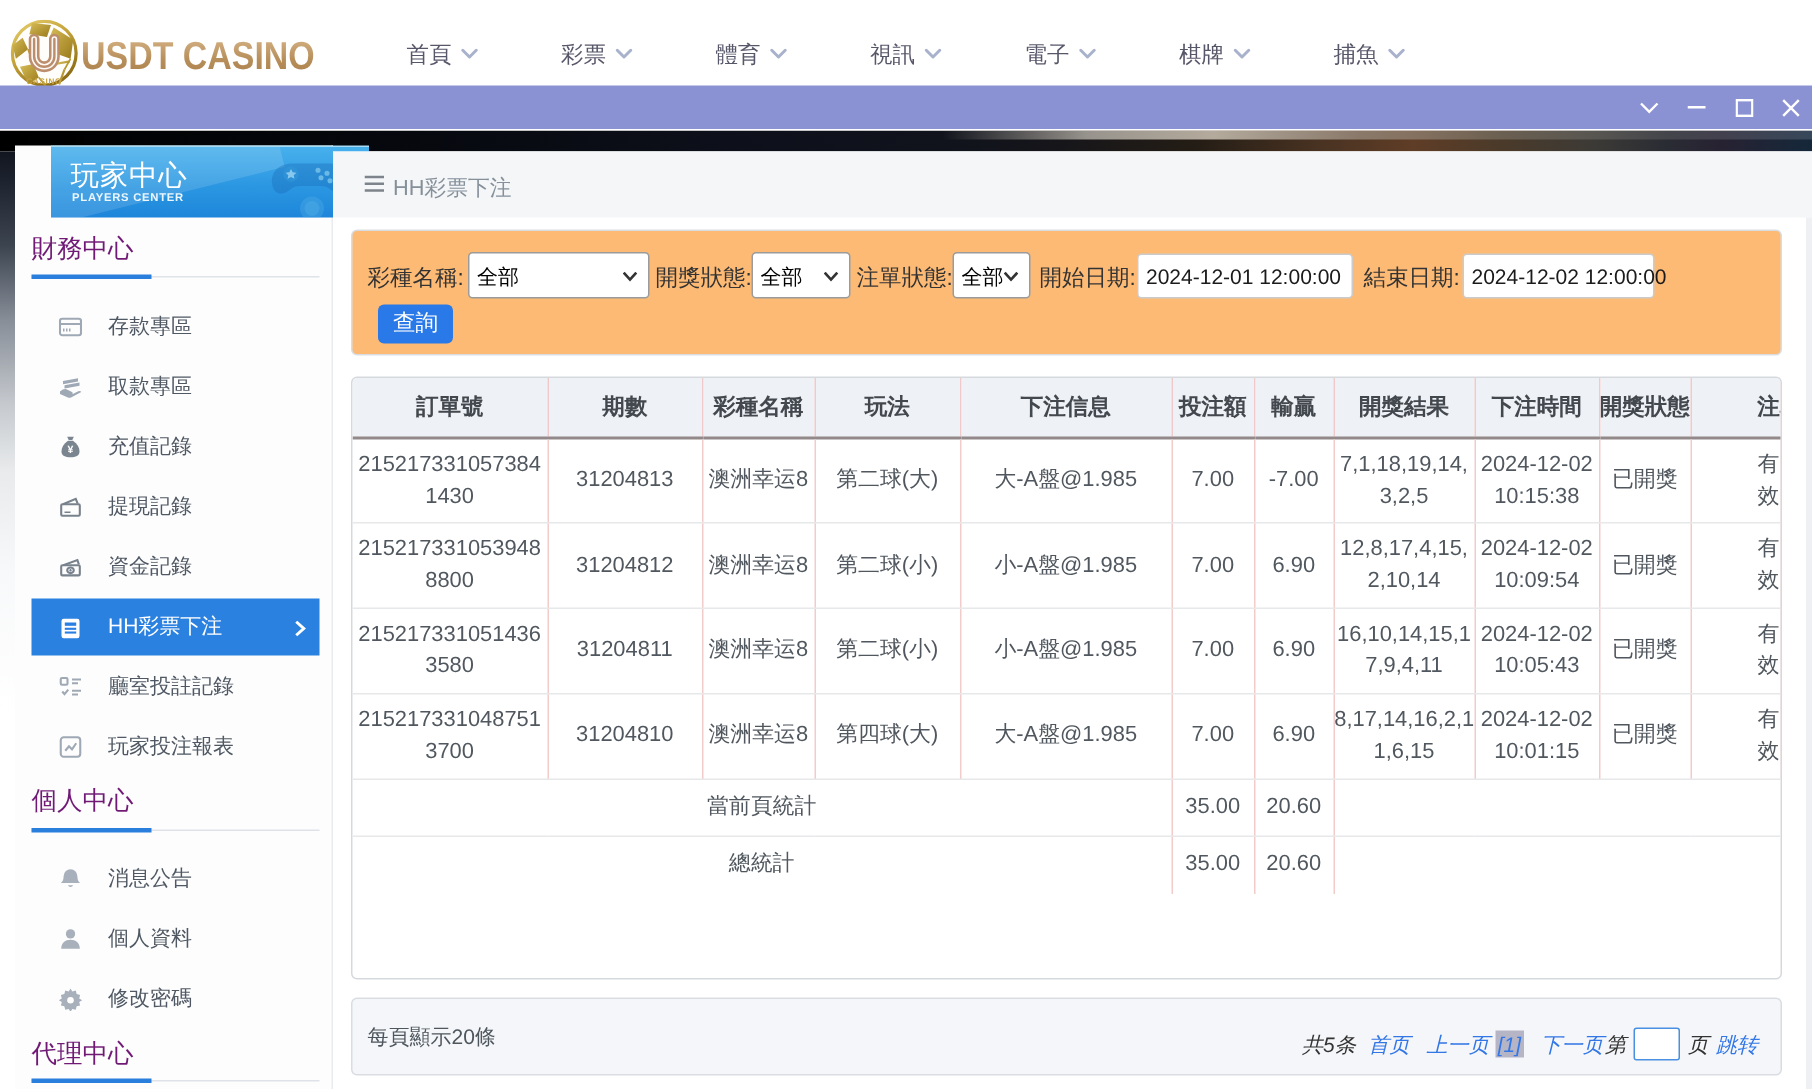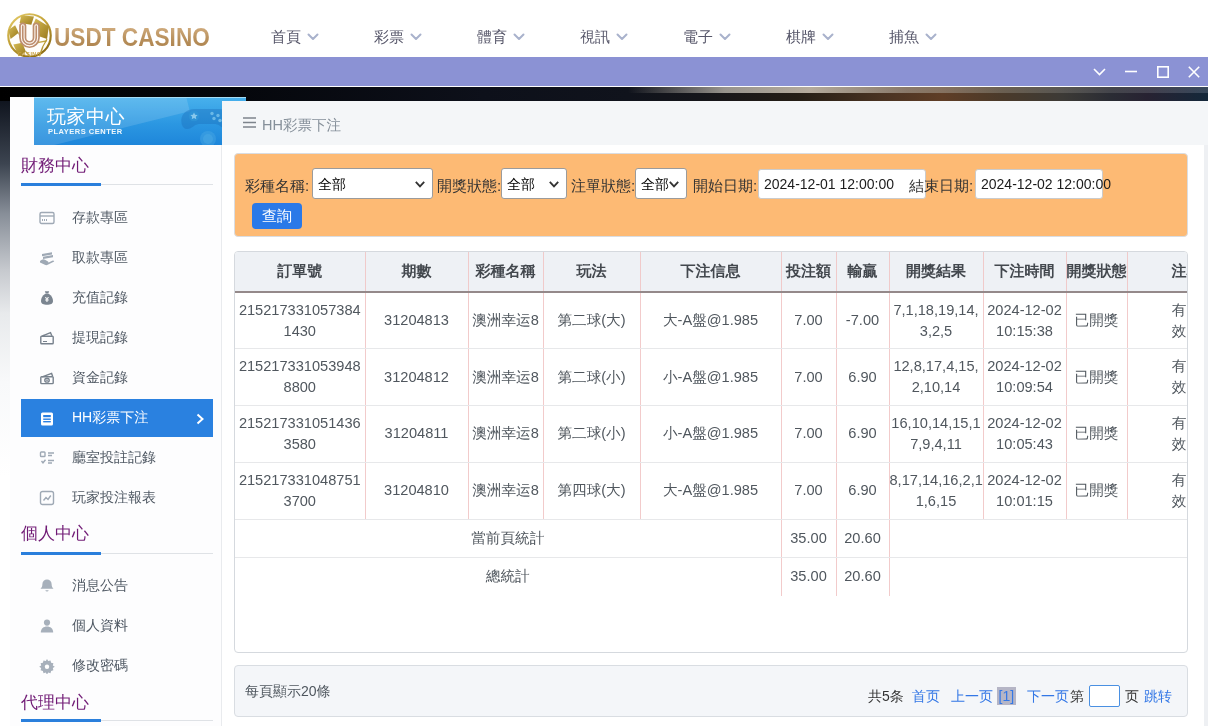--- a/index.html
+++ b/index.html
@@ -66,21 +66,21 @@
 thead th { background:#eef1f5; font-size:15px; font-weight:bold; color:#43484e; height:40px; border-bottom:2px solid #94898a; border-right:1px solid #f0caca; white-space:nowrap; }
 tbody td { font-size:14.6px; color:#50575e; border-bottom:1px solid #e7e8ea; border-right:1px solid #f2cbcb; line-height:21px; }
 th:last-child, td:last-child { border-right:1px solid #f0caca;padding-left:44px; }
 tr.dr { height:56.8px; }
 tr.sr { height:38.2px; }
 tr.sr:last-child td { border-bottom:none; }
 
 
 #pcard { top:564px; height:52px; background:#f4f6f9; }
 #pcard .lft { position:absolute; left:10px; top:17px; font-size:14px; color:#4e565e; }
-#pcard .pg { position:absolute; top:21px; font-size:14px; line-height:18px; color:#333; white-space:nowrap; }
+#pcard .pg { position:absolute; top:21px; font-size:14px; line-height:18px; color:#333; white-space:nowrap;font-style:italic; }
 #pcard a.pg { color:#3377e6; }
 #pcard .cur { background:#b5b5c6; padding:0 1.5px; }
 #pcard input { position:absolute; left:854px; top:19px; width:31px; height:22px; border:1px solid #4a90e2; border-radius:2px; background:#fff; }
 </style>
 </head>
 <body>
 <div id="stage">
 
   <div id="hdr">
     <svg class="abs" style="left:7px;top:13px" width="45" height="45" viewBox="0 0 50 50">
@@ -332,21 +332,21 @@
           </svg>
         </span>
       <span class="flabel" style="left:336px">注單狀態:</span>
       <span class="fsel" style="left:400px;width:52px">
           <span>全部</span>
           <svg width="10" height="7" viewBox="0 0 10 7">
             <path d="M0.8 0.8 L5 5.4 L9.2 0.8" fill="none" stroke="#333" stroke-width="1.8"></path>
           </svg>
         </span>
       <span class="flabel" style="left:458px">開始日期:</span>
-      <span class="finput" style="left:523px;width:168px">2024-12-01 12:00:00</span>
+      <span class="finput" style="left:523px;width:144px">2024-12-01 12:00:00</span>
       <span class="flabel" style="left:674px">結束日期:</span>
       <span class="finput" style="left:740px;width:128px">2024-12-02 12:00:00</span>
       <div id="qbtn">查詢</div>
     </div>
 
     <div class="card" id="tcard">
       <table>
         <colgroup>
           <col style="width:130px">
             <col style="width:103px">

